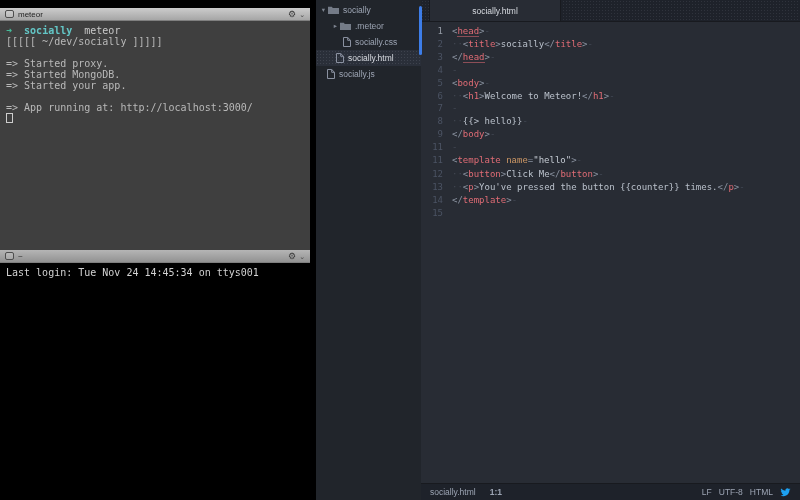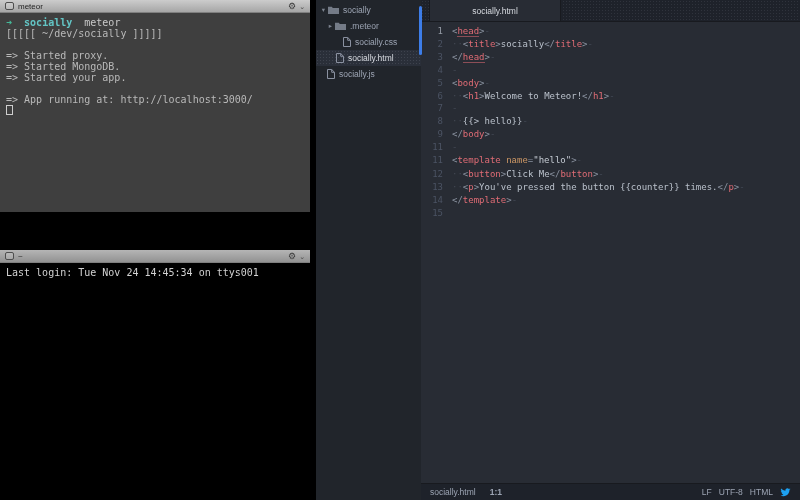--- a/index.html
+++ b/index.html
@@ -1,20 +1,20 @@
 <!DOCTYPE html>
 <html><head>
 <meta charset="utf-8">
 <style>
   html,body{margin:0;padding:0;background:#000;}
   .desktop{position:relative;width:800px;height:500px;background:#000;overflow:hidden;font-family:"Liberation Sans",sans-serif;}
 
   
   .term-window{position:absolute;left:0;width:310px;overflow:hidden;}
-  .term1{top:0;height:212px;background:#3f3f3f;}
+  .term1{top:8px;height:248px;background:#3f3f3f;}
   .term2{top:250px;height:250px;background:#000;}
   .term-header{height:13px;display:flex;align-items:center;gap:4px;padding:0 5px;box-sizing:border-box;
     background:linear-gradient(#cccccc,#a6a6a6);border-bottom:1px solid #7f7f7f;}
   .term2 .term-header{background:linear-gradient(#b5b5b5,#929292);}
   .term-win-icon{width:7px;height:6px;border:1px solid #4e4e4e;border-radius:2px;flex:none;background:rgba(255,255,255,.15);}
   .term-title{font-size:8px;color:#242424;line-height:13px;}
   .term-controls{margin-left:auto;display:flex;align-items:center;gap:3px;color:#3a3a3a;}
   .gear{font-size:9px;line-height:9px;}
   .chev{font-size:7px;line-height:7px;color:#4a4a4a;}
   .term-body{padding:4px 6px 0 6px;font-family:"DejaVu Sans Mono",monospace;font-size:10px;line-height:11px;white-space:pre;}
@@ -95,21 +95,21 @@
     <aside class="tree">
         <div class="tree-row" style="padding-left: 3px;">
           <span class="tree-arrow">▾</span>
           <span class="tree-ico">
             <svg width="11" height="8" viewBox="0 0 11 8">
               <path d="M0 .8h3.8l1 1.2H11v6H0z" fill="#747b87"></path>
             </svg>
           </span>
           <span>socially</span>
         </div>
-        <div class="tree-row" style="padding-left: 10px;">
+        <div class="tree-row" style="padding-left: 15px;">
           <span class="tree-arrow">▸</span>
           <span class="tree-ico">
             <svg width="11" height="8" viewBox="0 0 11 8">
               <path d="M0 .8h3.8l1 1.2H11v6H0z" fill="#747b87"></path>
             </svg>
           </span>
           <span>.meteor</span>
         </div>
         <div class="tree-row" style="padding-left: 18px;">
           <span class="tree-arrow"></span>

